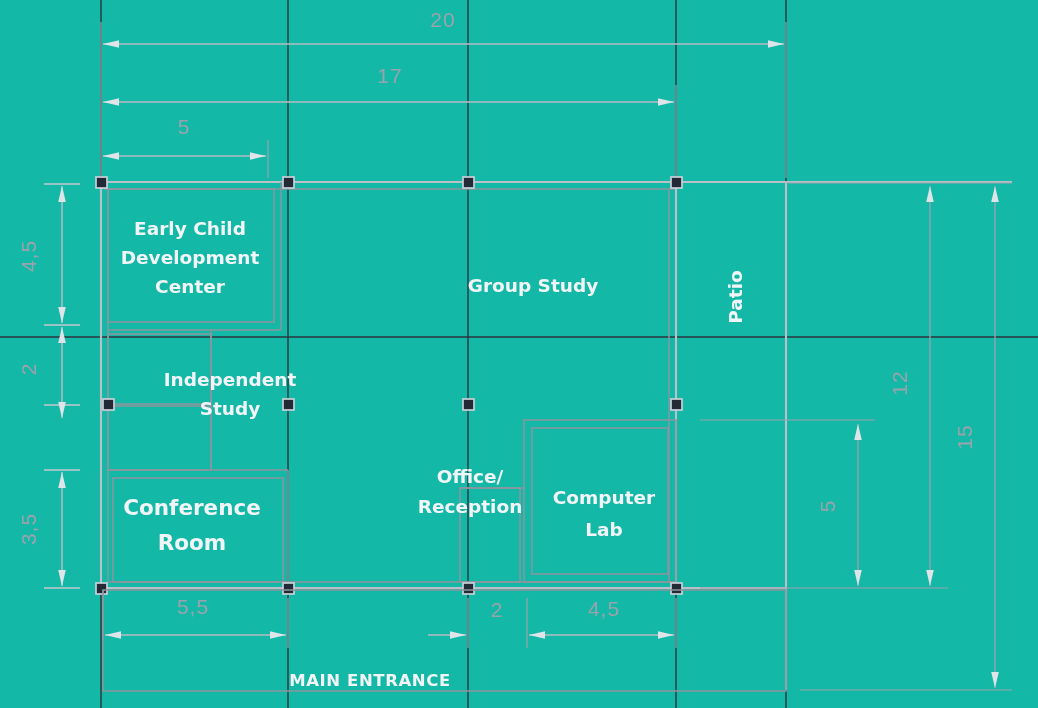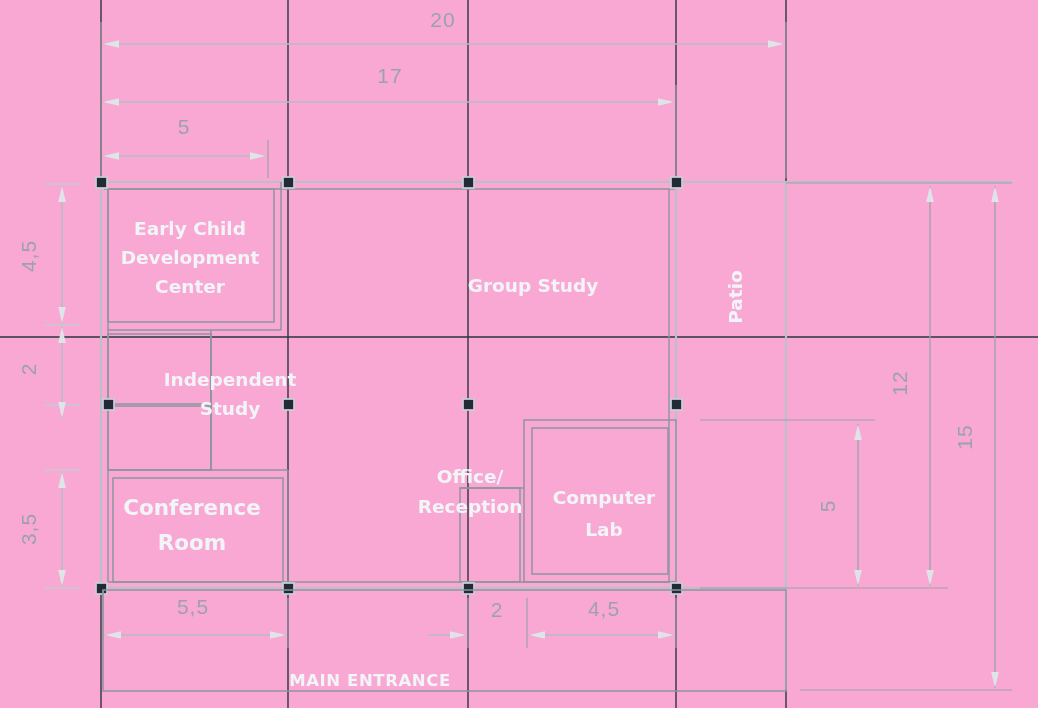--- a/index.html
+++ b/index.html
@@ -4,21 +4,21 @@
 <style>
   html, body {
     margin: 0;
     padding: 0;
     background: #222a35;
   }
   #plan {
     position: relative;
     width: 1038px;
     height: 708px;
-    background: #f9a8d4;
+    background: #14b8a6;
     overflow: hidden;
     font-family: "DejaVu Sans", sans-serif;
     -webkit-font-smoothing: antialiased;
   }
   #plan svg {
     position: absolute;
     left: 0; top: 0;
     width: 1038px;
     height: 708px;
     display: block;

